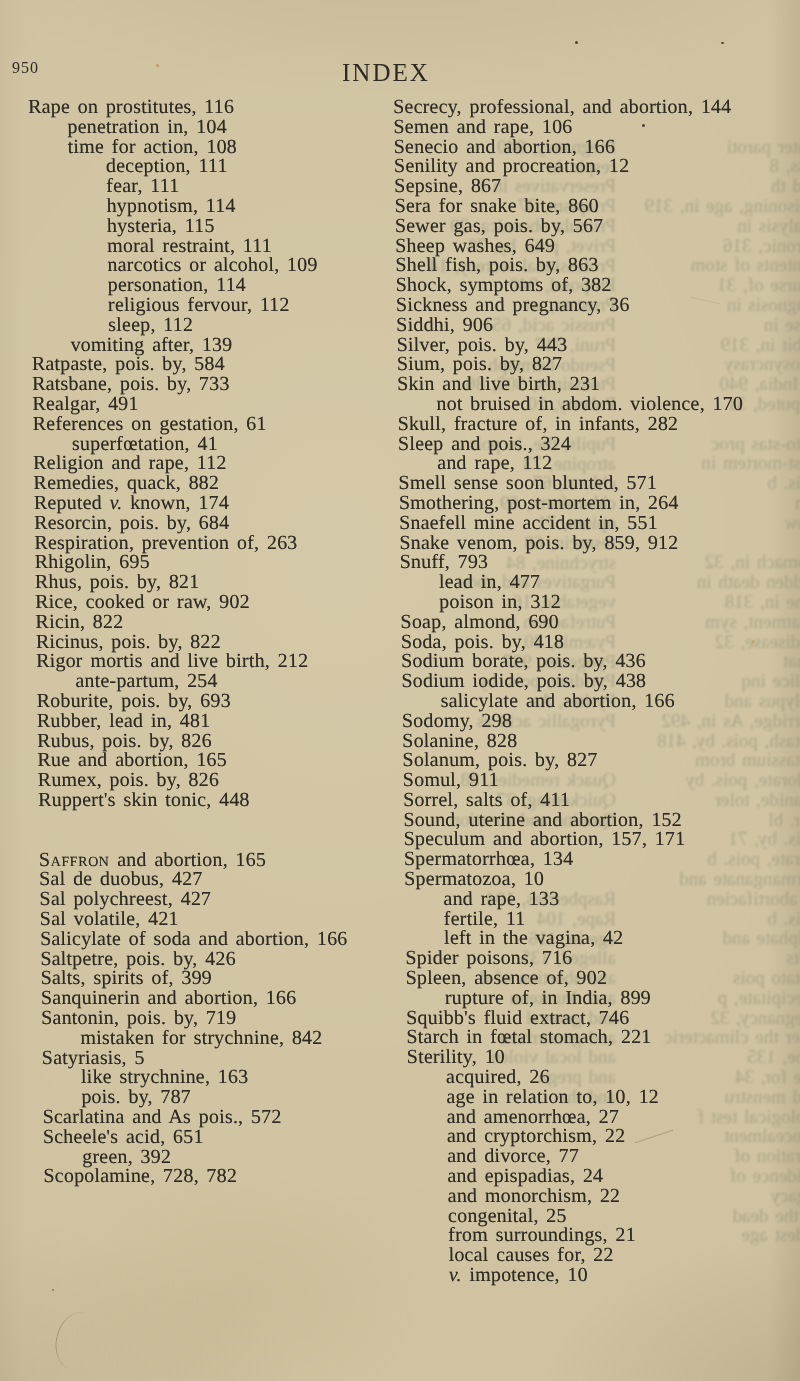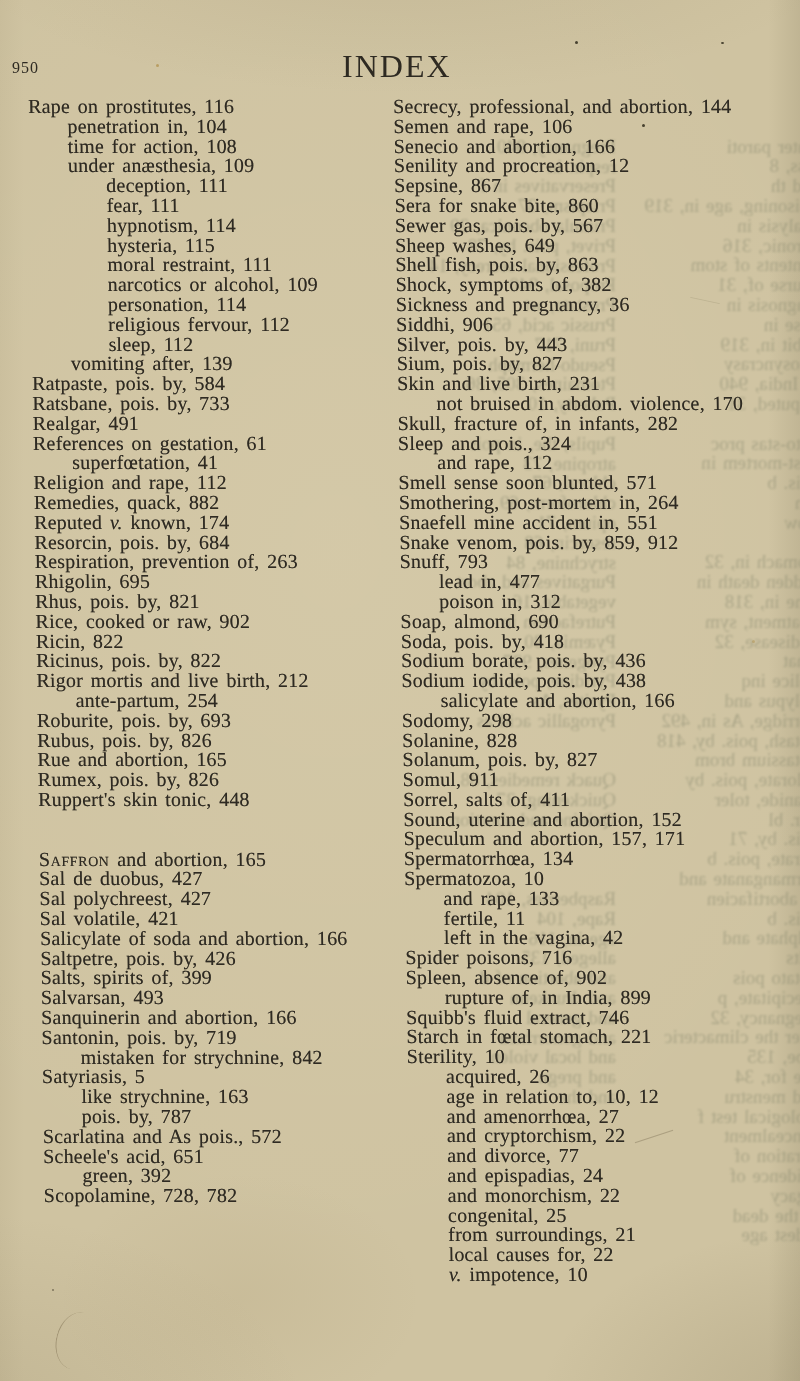--- a/index.html
+++ b/index.html
@@ -22,22 +22,22 @@
       linear-gradient(to right, rgba(120,108,74,.07), rgba(120,108,74,0) 3%),
       #cfc3a1;
   }
 
   
   .pagenum{
     position:absolute;left:12px;top:56px;
     font-size:16px;line-height:24px;letter-spacing:1px;
   }
   .headtitle{
-    position:absolute;left:342px;top:52px;
-    font-size:32px;line-height:28px;letter-spacing:2px;
+    position:absolute;left:342px;top:59px;
+    font-size:25px;line-height:28px;letter-spacing:2px;
   }
 
   
   .columns{
     position:absolute;left:0;top:97px;width:800px;height:1250px;
     transform:skewX(0.82deg);transform-origin:0 0;
   }
   .col{position:absolute;top:0;}
   .col-left{left:28px;width:365px;}
   .col-right{left:393px;width:407px;}
@@ -206,21 +206,20 @@
     </div>
 
   <span class="pagenum">950</span>
   <span class="headtitle">INDEX</span>
 
   <div class="columns">
     <div class="col col-left" id="col-left">
         <div class="entry l0">Rape on prostitutes, 116</div>
         <div class="entry l1">penetration in, 104</div>
         <div class="entry l1">time for action, 108</div>
-        <div class="entry l1">under anæsthesia, 109</div>
         <div class="entry l2">deception, 111</div>
         <div class="entry l2">fear, 111</div>
         <div class="entry l2">hypnotism, 114</div>
         <div class="entry l2">hysteria, 115</div>
         <div class="entry l2">moral restraint, 111</div>
         <div class="entry l2">narcotics or alcohol, 109</div>
         <div class="entry l2">personation, 114</div>
         <div class="entry l2">religious fervour, 112</div>
         <div class="entry l2">sleep, 112</div>
         <div class="entry l1">vomiting after, 139</div>
@@ -235,32 +234,32 @@
         <div class="entry l0">Resorcin, pois. by, 684</div>
         <div class="entry l0">Respiration, prevention of, 263</div>
         <div class="entry l0">Rhigolin, 695</div>
         <div class="entry l0">Rhus, pois. by, 821</div>
         <div class="entry l0">Rice, cooked or raw, 902</div>
         <div class="entry l0">Ricin, 822</div>
         <div class="entry l0">Ricinus, pois. by, 822</div>
         <div class="entry l0">Rigor mortis and live birth, 212</div>
         <div class="entry l1">ante-partum, 254</div>
         <div class="entry l0">Roburite, pois. by, 693</div>
+        <div class="entry l0">Rubber, lead in, 481</div>
         <div class="entry l0">Rubus, pois. by, 826</div>
         <div class="entry l0">Rue and abortion, 165</div>
         <div class="entry l0">Rumex, pois. by, 826</div>
         <div class="entry l0">Ruppert's skin tonic, 448</div>
         <div class="entry l0 gap"><span class="sc">Saffron</span> and abortion, 165</div>
         <div class="entry l0">Sal de duobus, 427</div>
         <div class="entry l0">Sal polychreest, 427</div>
         <div class="entry l0">Sal volatile, 421</div>
         <div class="entry l0">Salicylate of soda and abortion, 166</div>
         <div class="entry l0">Saltpetre, pois. by, 426</div>
         <div class="entry l0">Salts, spirits of, 399</div>
-        <div class="entry l0">Salvarsan, 493</div>
         <div class="entry l0">Sanquinerin and abortion, 166</div>
         <div class="entry l0">Santonin, pois. by, 719</div>
         <div class="entry l1">mistaken for strychnine, 842</div>
         <div class="entry l0">Satyriasis, 5</div>
         <div class="entry l1">like strychnine, 163</div>
         <div class="entry l1">pois. by, 787</div>
         <div class="entry l0">Scarlatina and As pois., 572</div>
         <div class="entry l0">Scheele's acid, 651</div>
         <div class="entry l1">green, 392</div>
         <div class="entry l0">Scopolamine, 728, 782</div>

